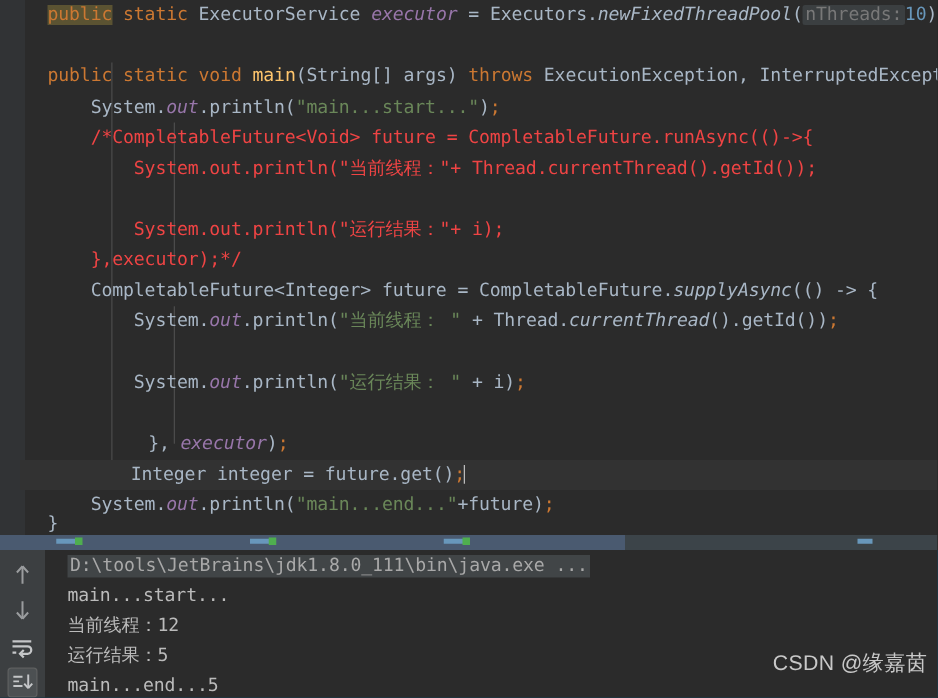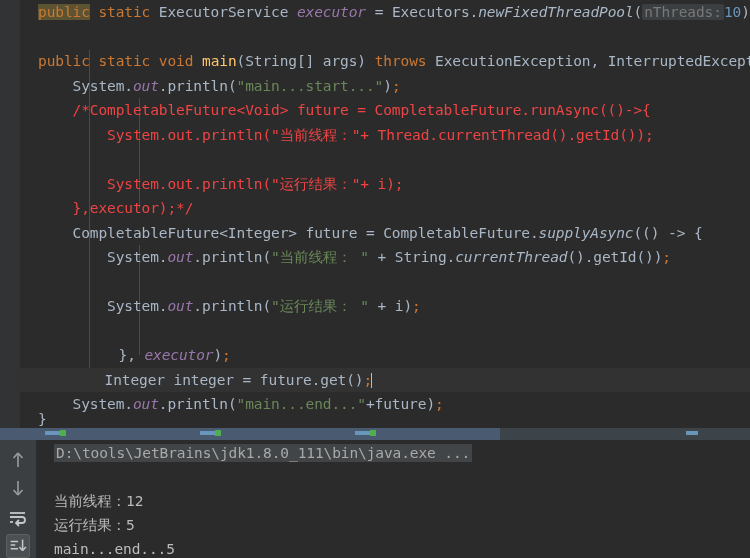--- a/index.html
+++ b/index.html
@@ -218,21 +218,21 @@
 
       <div class="line" style="top:122.5px;"><span class="txt cmt">    <span>    System.out.println("当前线程："+ Thread.currentThread().getId());</span></span></div>
 
 
       <div class="line" style="top:171.5px;"><span class="txt cmt">    <span>    System.out.println("运行结果："+ i);</span></span></div>
 
       <div class="line" style="top:220.5px;"><span class="txt">    <span class="plain">CompletableFuture&lt;Integer&gt; future = CompletableFuture.</span><span class="methi">supplyAsync</span><span class="plain">(() -&gt; {</span></span></div>
 
       <div class="line" style="top:196px;"><span class="txt cmt">    <span>},executor);*/</span></span></div>
 
-      <div class="line" style="top:245px;"><span class="txt">        <span class="plain">System.</span><span class="fieldi">out</span><span class="plain">.println(</span><span class="str">"当前线程： "</span><span class="plain"> + String.</span><span class="methi">currentThread</span><span class="plain">().getId())</span><span class="semi">;</span></span></div>
+      <div class="line" style="top:245px;"><span class="txt">        <span class="plain">System.</span><span class="fieldi">out</span><span class="plain">.println(</span><span class="str">"当前线程： "</span><span class="plain"> + Thread.</span><span class="methi">currentThread</span><span class="plain">().getId())</span><span class="semi">;</span></span></div>
 
 
       <div class="line" style="top:294px;"><span class="txt">        <span class="plain">System.</span><span class="fieldi">out</span><span class="plain">.println(</span><span class="str">"运行结果： "</span><span class="plain"> + i)</span><span class="semi">;</span></span></div>
 
 
       <div class="line" style="top:343px;padding-left:46px;"><span class="txt">    <span class="plain">}, </span><span class="fieldi">executor</span><span class="plain">)</span><span class="semi">;</span></span></div>
 
       <div class="line cur-line" style="top:367.5px;padding-left:32px;"><span class="txt">    <span class="plain">Integer integer = future.get()</span><span class="semi">;</span><span class="caret"></span></span></div>
 
       <div class="line" style="top:392px;"><span class="txt">    <span class="plain">System.</span><span class="fieldi">out</span><span class="plain">.println(</span><span class="str">"main...end..."</span><span class="plain">+future)</span><span class="semi">;</span></span></div>
@@ -284,20 +284,24 @@
         <svg width="22" height="22" viewBox="0 0 24 24">
           <path d="M4 7 H12 M4 11 H9 M4 15 H12" stroke="#c4c6c8" stroke-width="1.7" fill="none"></path>
           <path d="M17 5 L17 17" stroke="#c4c6c8" stroke-width="1.7" fill="none"></path>
           <path d="M17 17 L13.5 13 M17 17 L20.5 13" stroke="#c4c6c8" stroke-width="1.7" fill="none"></path>
         </svg>
       </div>
     </div>
 
     <div id="console-body">
       <div class="cline first" style="top:1px;"><span class="hlbg">D:\tools\JetBrains\jdk1.8.0_111\bin\java.exe ...</span></div>
+      <div class="cline" style="top:25px;">main...start...</div>
       <div class="cline" style="top:49px;">当前线程：12</div>
       <div class="cline" style="top:73px;">运行结果：5</div>
       <div class="cline" style="top:97px;">main...end...5</div>
     </div>
 
+    <div id="watermark">
+      <span>CSDN @缘嘉茵</span>
+    </div>
   </div>
 
 </div>
 
 </body></html>

